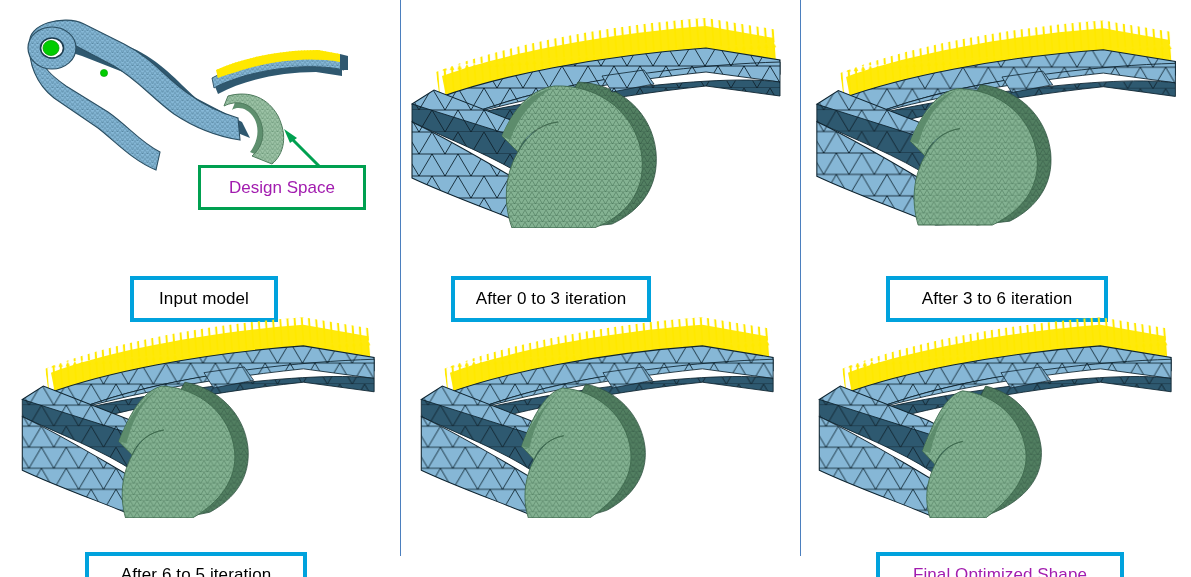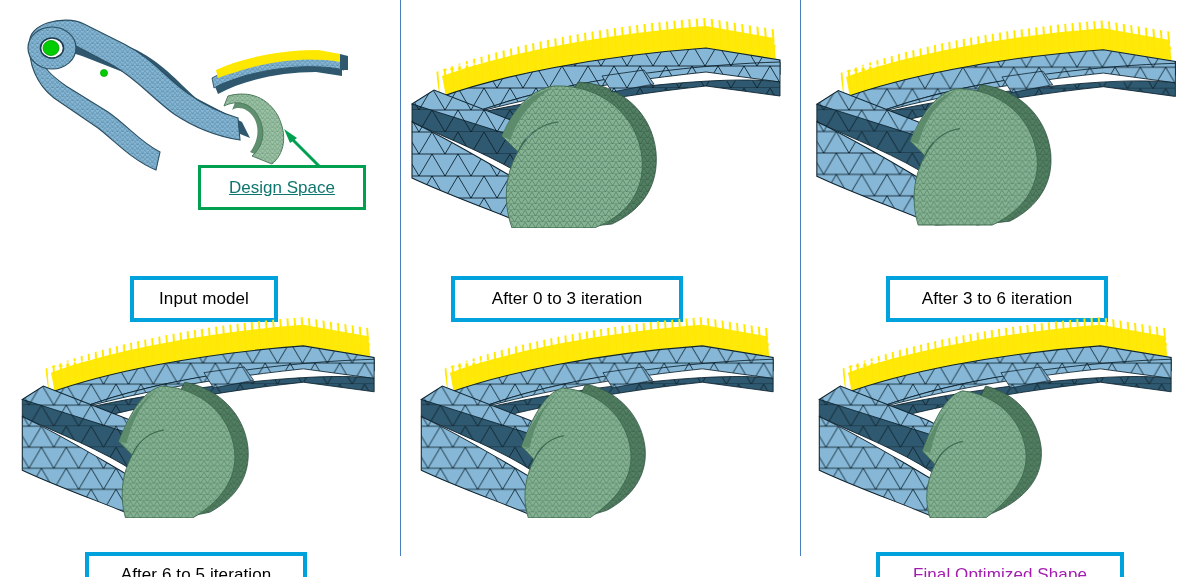--- a/index.html
+++ b/index.html
@@ -54,25 +54,24 @@
     color: #a21caf;
   }
   .callout-box {
     position: absolute;
     box-sizing: border-box;
     background: #ffffff;
     border: 3px solid #00a050;
     display: flex;
     align-items: center;
     justify-content: center;
-    color: #0f766e;
+    color: #a21caf;
     font-size: 17px;
     white-space: nowrap;
     padding: 0 10px;
-    text-decoration: underline;
   }
   .callout-arrow {
     position: absolute;
     pointer-events: none;
   }
 </style>
 </head>
 <body>
 
 <div id="figure">
@@ -196,21 +195,21 @@
         <path d="M172,82 C214,84 246,112 250,152 C253,186 236,210 206,224
                  L168,228 C200,214 218,192 214,160 C210,128 188,110 156,110 Z" fill="url(#tri-green-dark-a)" stroke="#2f5240" stroke-width="0.8"></path>
         <path d="M148,86 C196,84 232,116 236,158 C239,192 220,216 188,228
                  L106,228 C96,200 100,172 112,152 C122,134 136,124 152,122
                  C134,124 118,136 112,152 L96,136 C108,108 124,90 148,86 Z" fill="url(#tri-green-a)" stroke="#3f6a4e" stroke-width="0.9"></path>
         <path d="M96,136 C106,112 122,94 146,88 C126,100 112,118 104,140 Z" fill="#5d8c6c"></path>
 
         <path d="M196,76 L238,70 L248,84 L206,92 Z" fill="url(#tri-blue-a)" stroke="#0e2430" stroke-width="0.8"></path>
       </svg>
     </div>
-    <div class="caption-box" style="left:50px; top:231px; width:232px; height:46px;">
+    <div class="caption-box" style="left:50px; top:231px; width:200px; height:46px;">
       <span>After 0 to 3 iteration</span>
     </div>
   </div>
 
   <div class="panel" style="left:801px; top:0; width:390px; height:290px;">
     <div class="viewport" style="left:10px; top:0; width:380px; height:228px;">
       <svg width="380" height="228" viewBox="0 0 390 228">
         <g>
           <path d="M30,72 C90,48 190,26 300,18 L372,30 L372,66 C300,52 180,58 92,82 L34,100 Z" fill="url(#arrow-a)"></path>
           <path d="M36,76 C96,54 194,34 300,26 L368,38 L368,62 C300,50 184,58 96,80 L40,96 Z" fill="#ffe800" opacity="0.96"></path>

